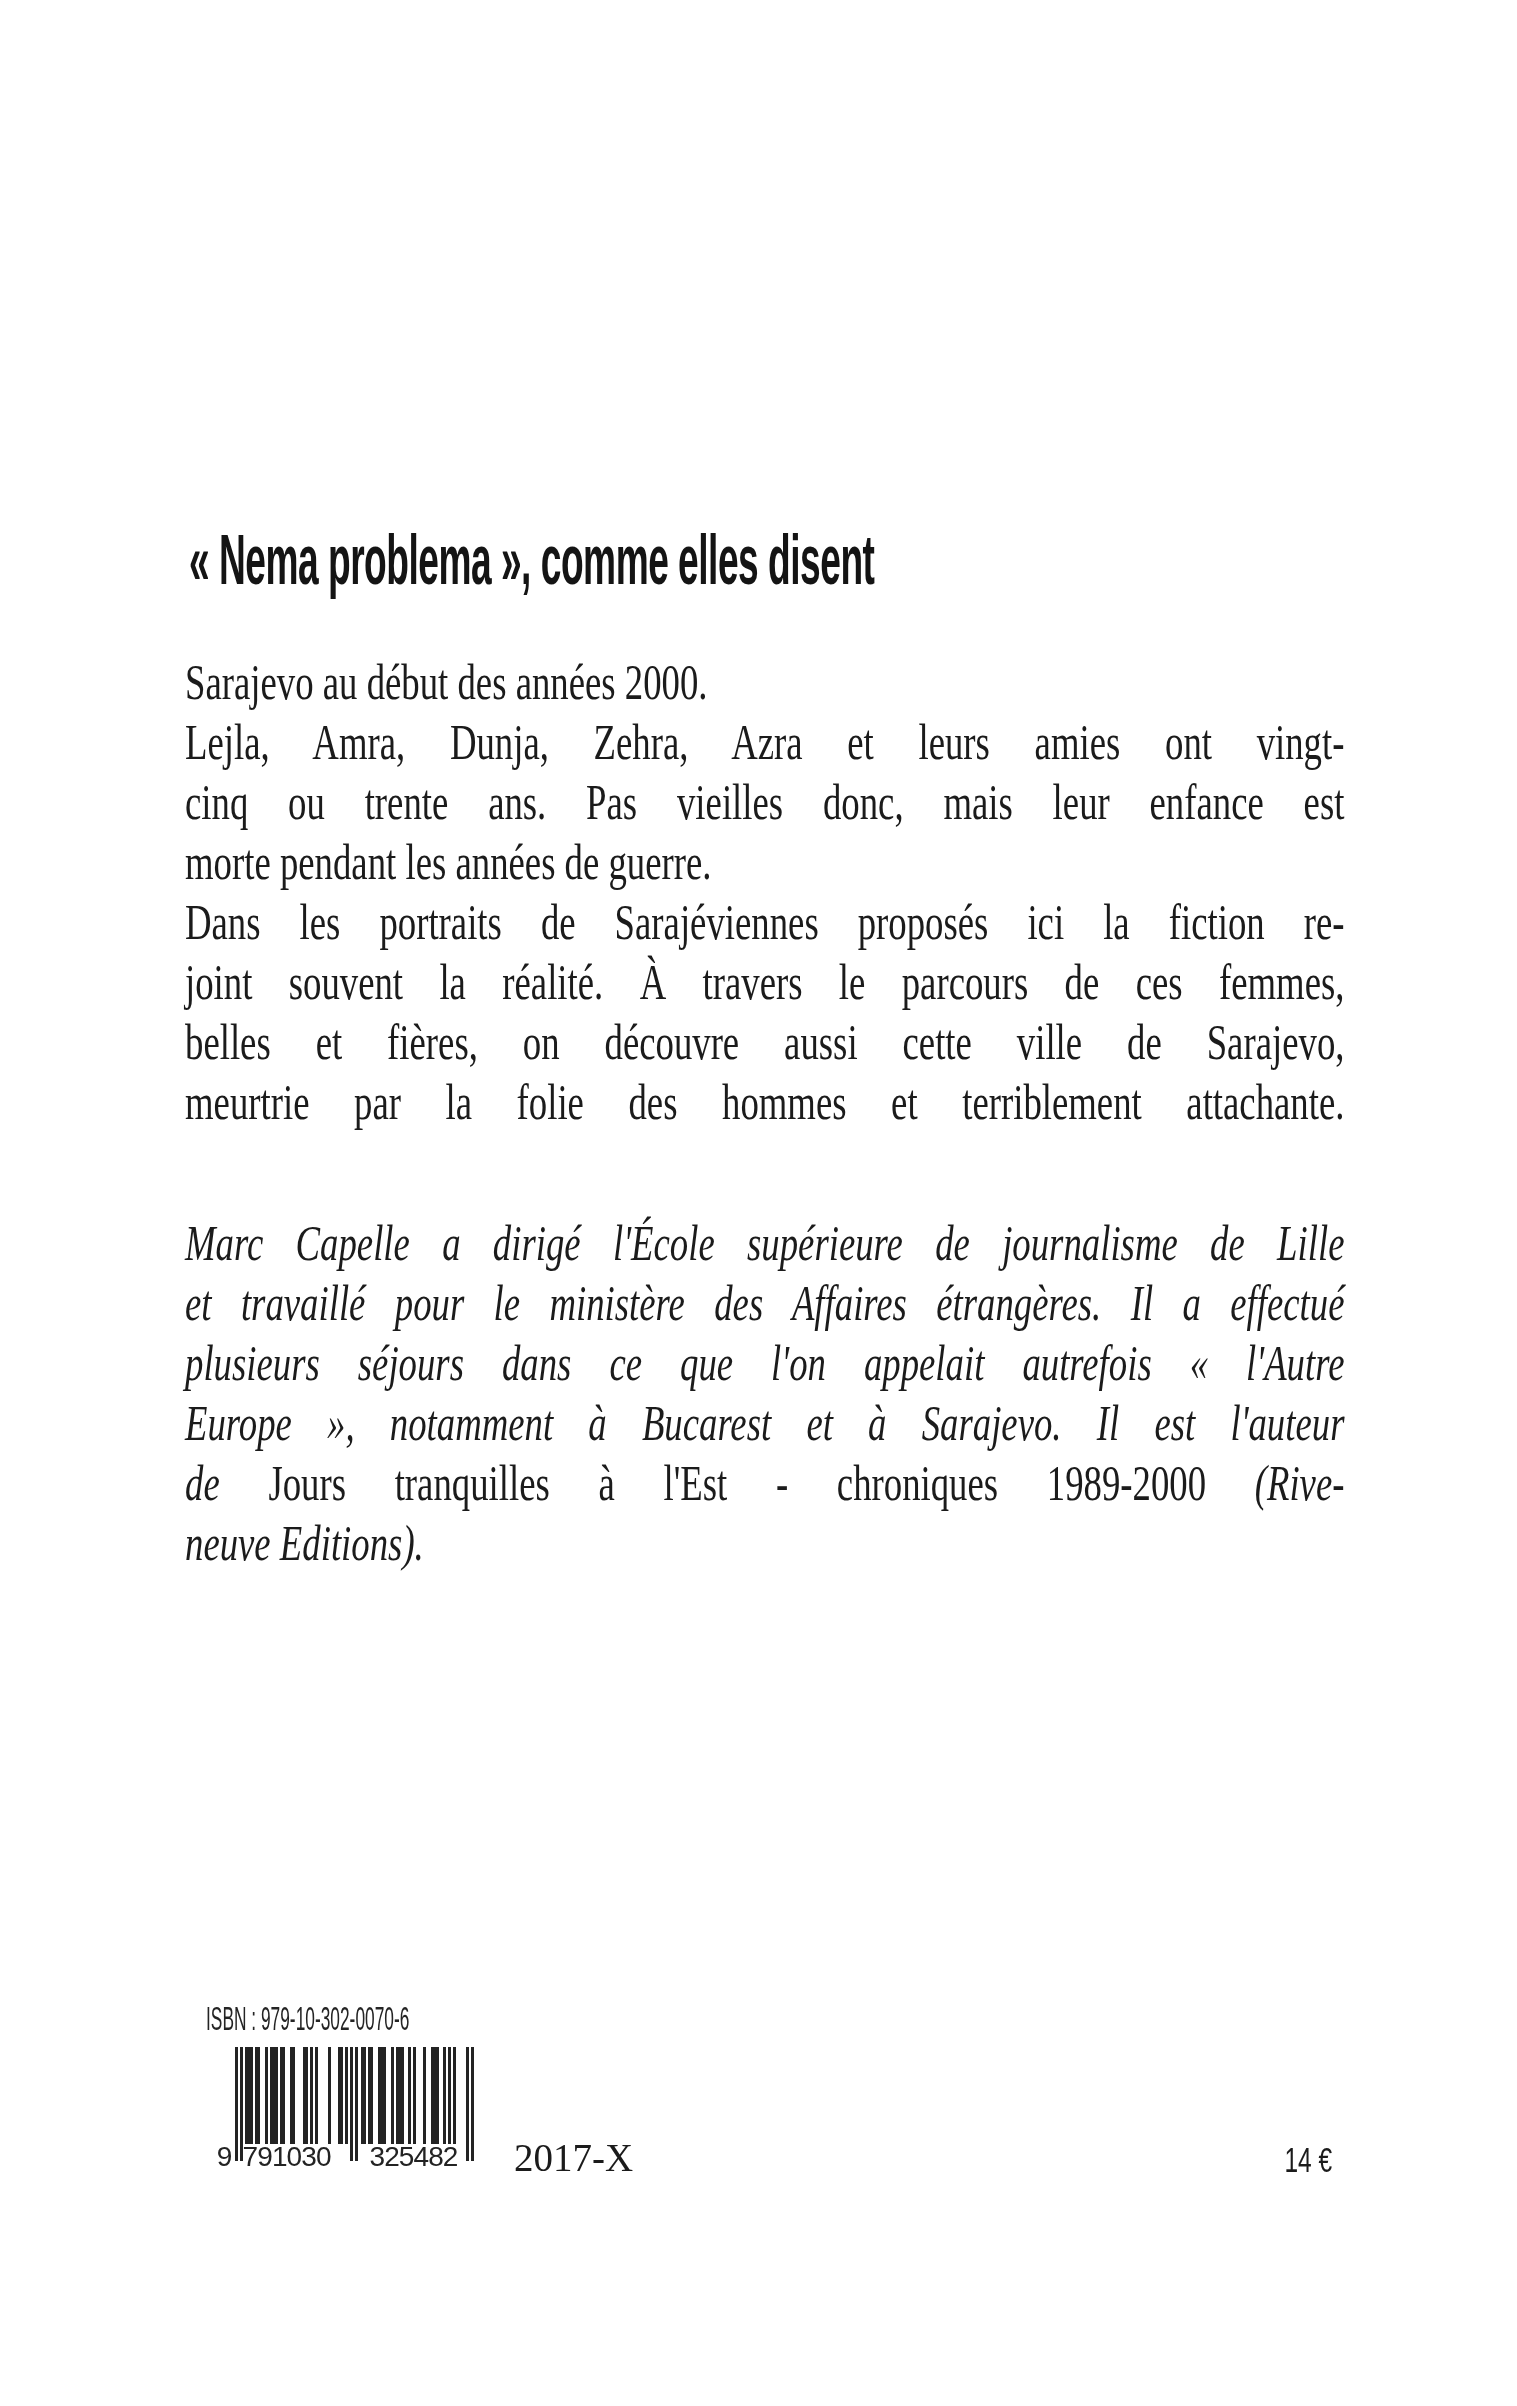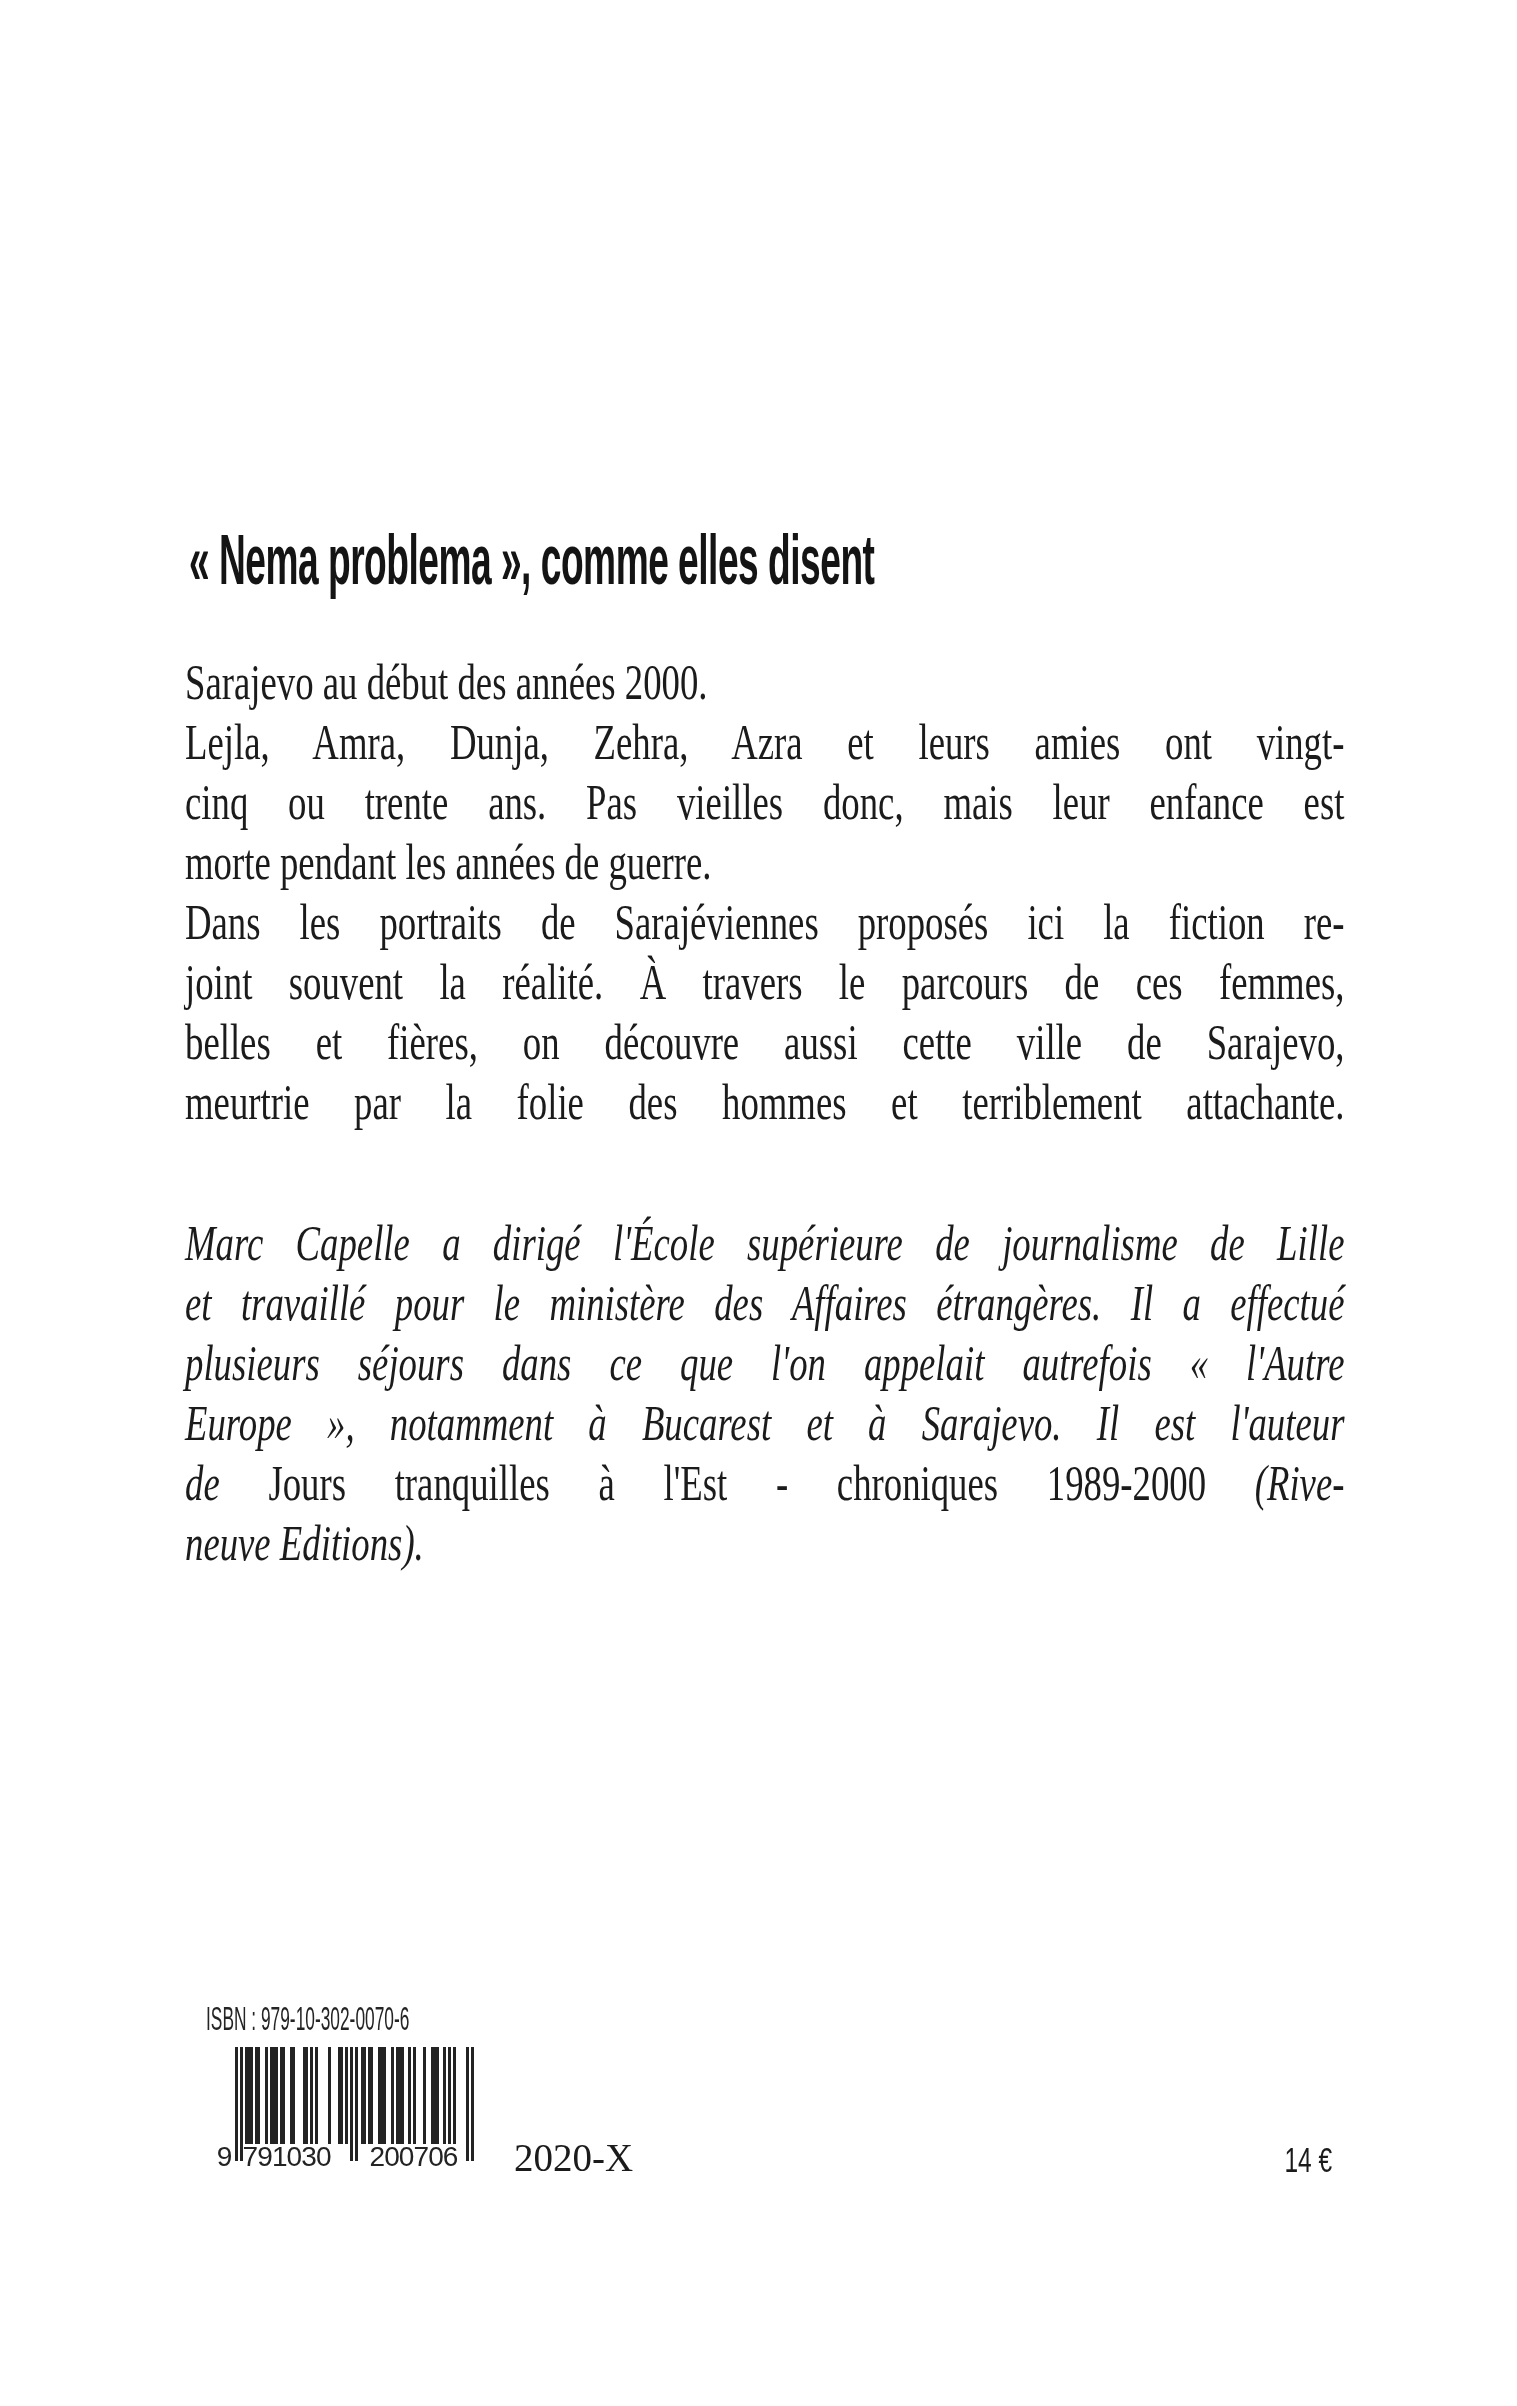--- a/index.html
+++ b/index.html
@@ -181,21 +181,21 @@
         <div class="bar" style="left: 188px; width: 2.5px;"></div>
         <div class="bar" style="left: 196px; width: 7.5px;"></div>
         <div class="bar" style="left: 208px; width: 2.5px;"></div>
         <div class="bar" style="left: 213px; width: 2.5px;"></div>
         <div class="bar" style="left: 218px; width: 2.5px;"></div>
         <div class="bar guard" style="left: 231px; width: 2.5px;"></div>
         <div class="bar guard" style="left: 236px; width: 2.5px;"></div>
       </div>
     <span class="bd bd9">9</span>
     <span class="bd bdl">791030</span>
-    <span class="bd bdr">200706</span>
+    <span class="bd bdr">325482</span>
   </div>
 
-  <div class="edition">2020-X</div>
+  <div class="edition">2017-X</div>
 
   <div class="price">14 €</div>
 
 </div>
 
 
 </body></html>

